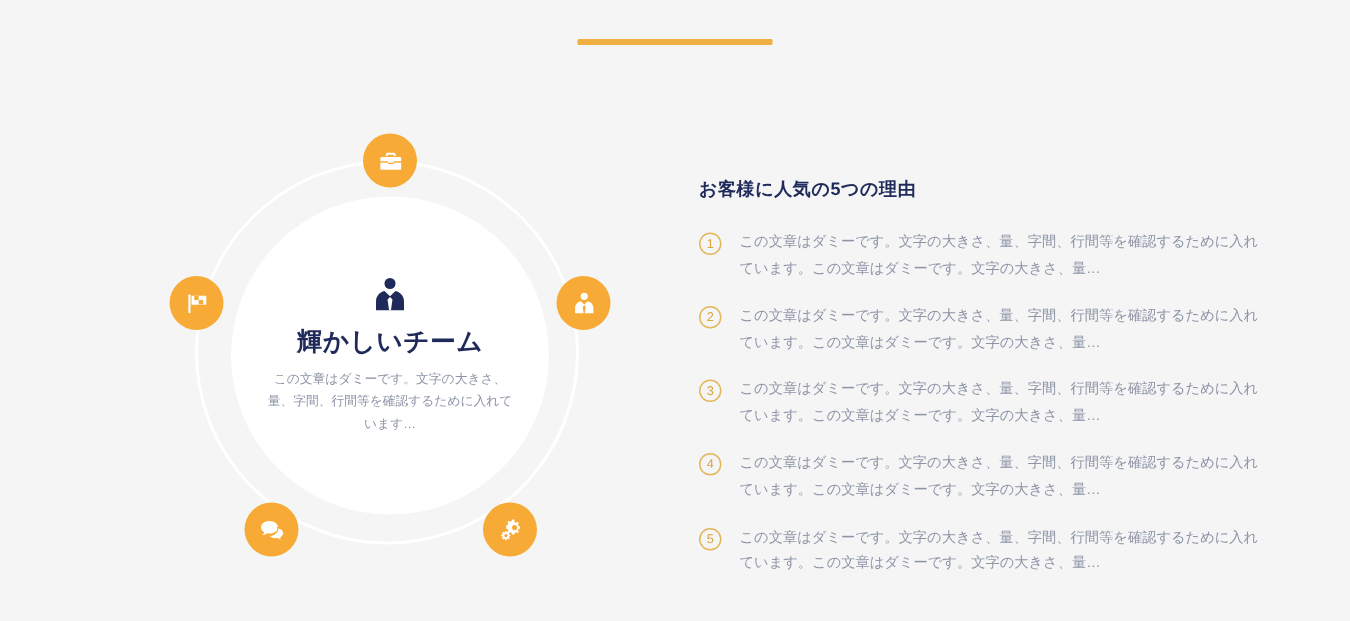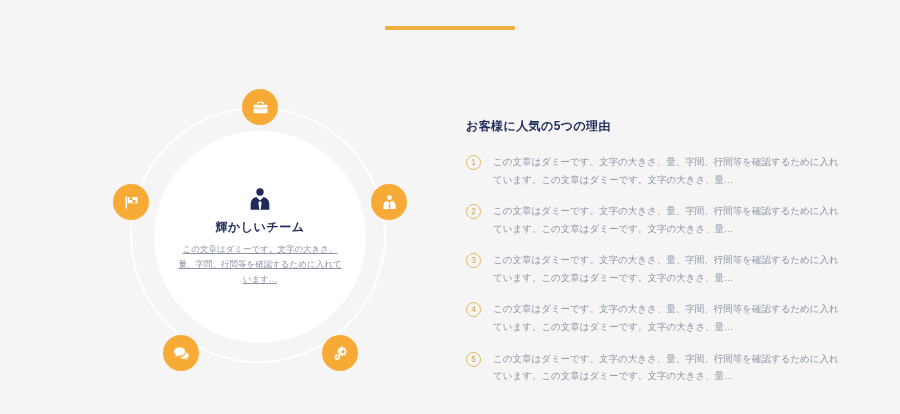--- a/index.html
+++ b/index.html
@@ -84,34 +84,33 @@
     padding: 0 22px;
     box-sizing: border-box;
   }
   .center-icon {
     width: 26px;
     height: 26px;
     margin-bottom: 6px;
     display: block;
   }
   .center-title {
-    font-size: 12px;
+    font-size: 17px;
     font-weight: 700;
     color: #1f2a5b;
     margin: 0 0 6px 0;
     text-align: center;
     letter-spacing: .5px;
   }
   .center-desc {
     font-size: 8.5px;
     line-height: 1.75;
     color: #8d94a6;
     text-align: center;
     margin: 0;
-    text-decoration: underline;
   }
 
   
   .node {
     position: absolute;
     width: 36px;
     height: 36px;
     border-radius: 50%;
     background: #f7ab36;
     display: flex;

